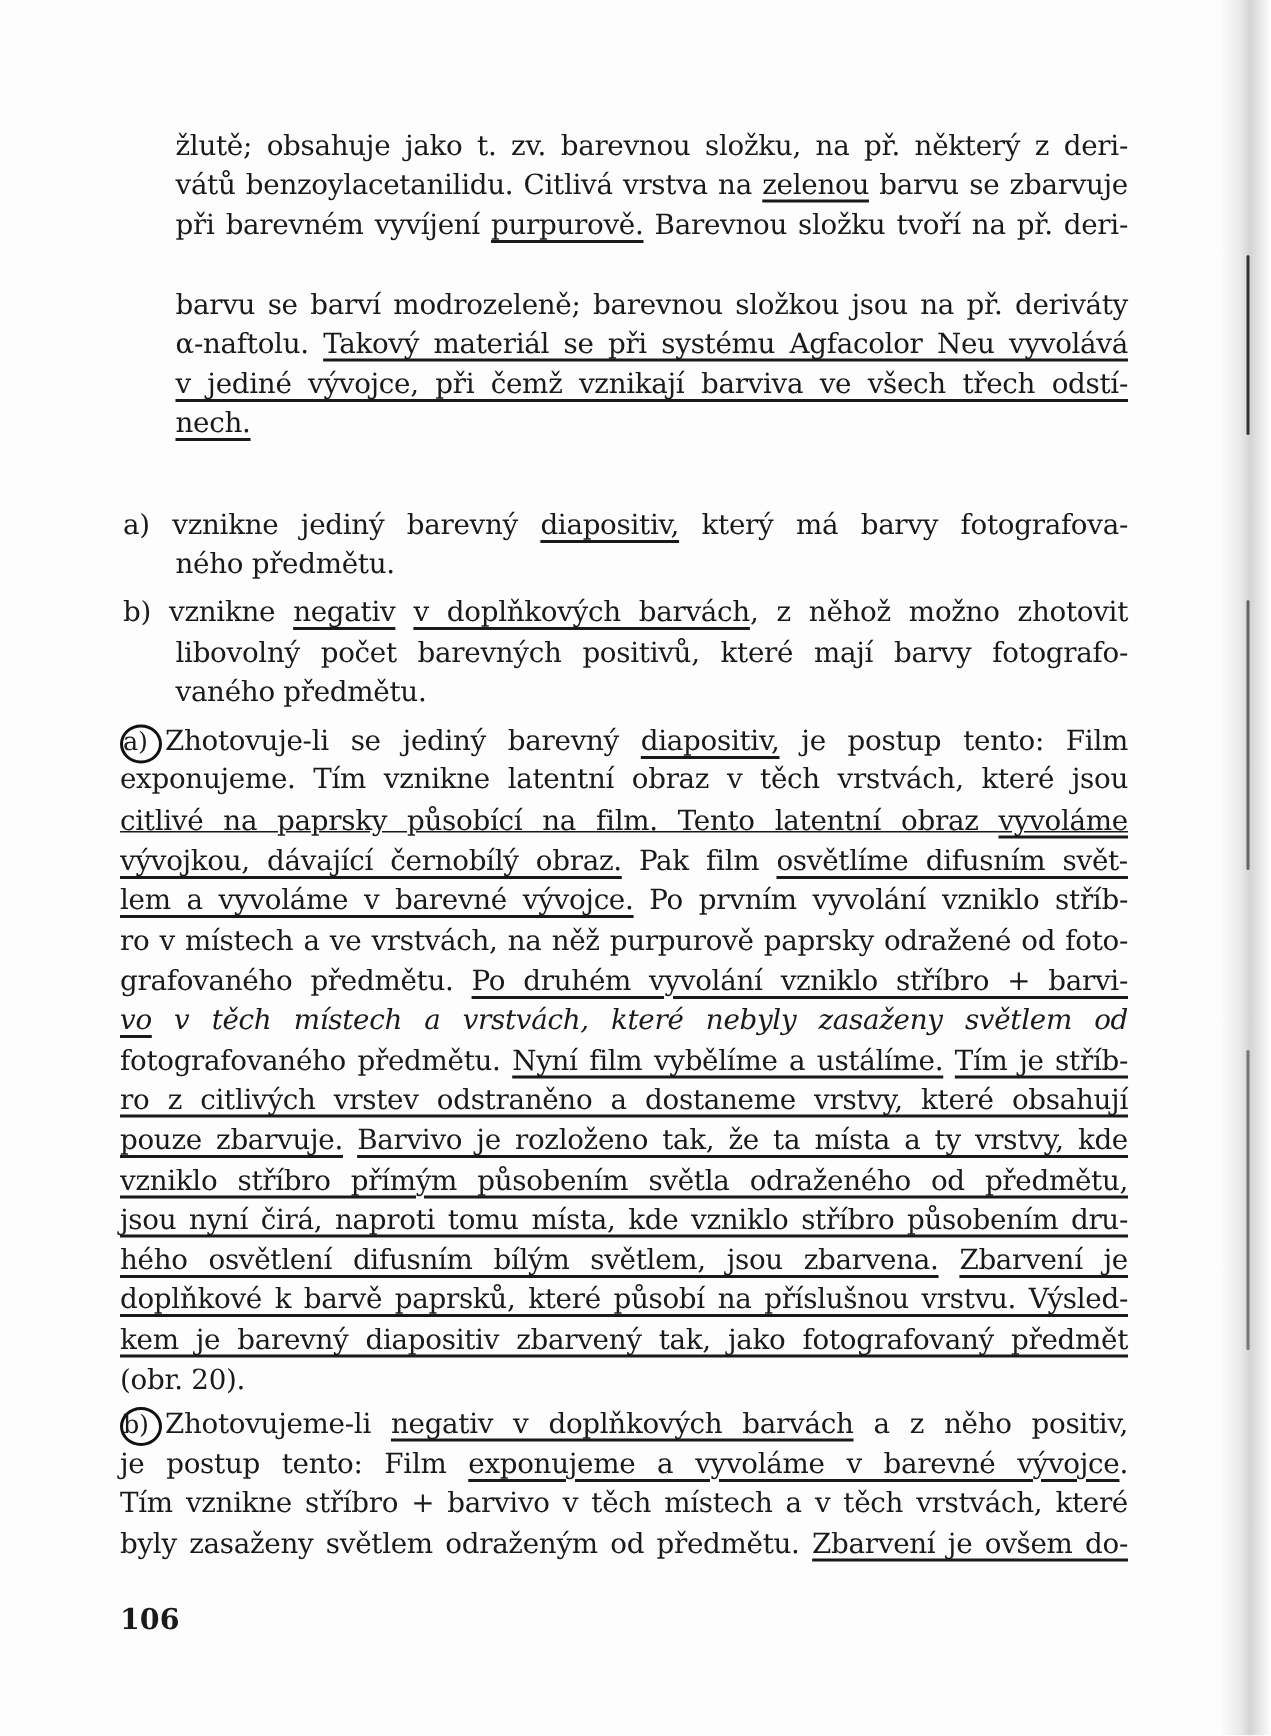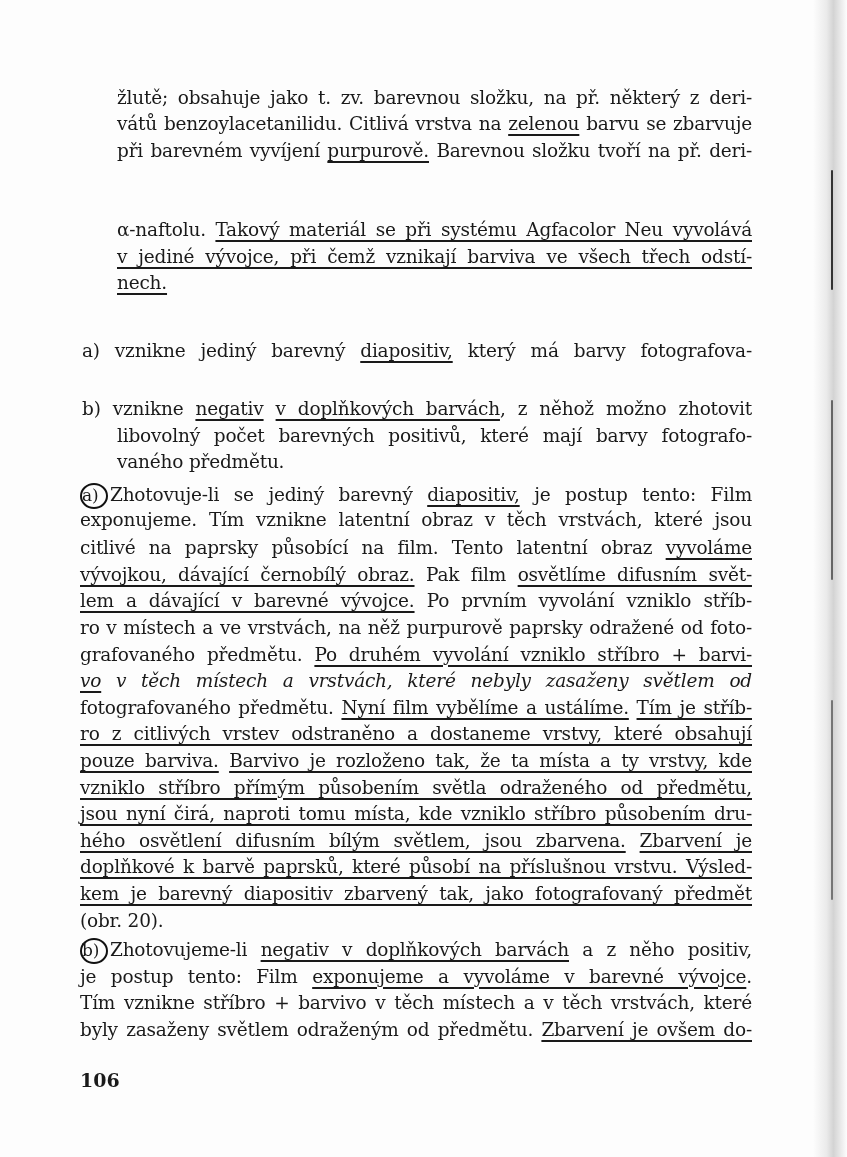--- a/index.html
+++ b/index.html
@@ -24,49 +24,51 @@
 </head>
 <body>
 
 <div class="page">
 
   <div class="line indent-118" style="top:85px">žlutě; obsahuje jako t. zv. barevnou složku, na př. některý z deri-</div>
   <div class="line indent-118" style="top:111px">
     <span id="l2">vátů benzoylacetanilidu. Citlivá vrstva na <span class="u">zelenou</span> barvu se zbarvuje</span>
   </div>
   <div class="line indent-118" style="top:138px"><span id="l3">při barevném vyvíjení <span class="u">purpurově.</span> Barevnou složku tvoří na př. deri-</span></div>
+  <div class="line indent-118" style="top:191px">barvu se barví modrozeleně; barevnou složkou jsou na př. deriváty</div>
   <div class="line indent-118" style="top:217px"><span id="l6">α-naftolu. <span class="u">Takový materiál se při systému Agfacolor Neu vyvolává</span></span></div>
   <div class="line indent-118" style="top:244px"><span class="u">v jediné vývojce, při čemž vznikají barviva ve všech třech odstí-</span></div>
   <div class="line indent-118 last" style="top:270px"><span class="u">nech.</span></div>
 
 
   <div class="line item" style="top:338px">
     <span>a)</span>
     vznikne jediný barevný <span class="u">diapositiv,</span> který má barvy fotografova-
   </div>
+  <div class="line item-cont last" style="top:364px">ného předmětu.</div>
 
   <div class="line item" style="top:396px">
     <span>b)</span>
     vznikne <span class="u">negativ</span> <span class="u">v doplňkových barvách</span>, z něhož možno zhotovit
   </div>
   <div class="line item-cont" style="top:423px">libovolný počet barevných positivů, které mají barvy fotografo-</div>
   <div class="line item-cont last" style="top:449px">vaného předmětu.</div>
 
   <div id="secA">
       <div class="line" style="top: 482px;"><span class="circled">a)</span>Zhotovuje-li se jediný barevný <span class="u">diapositiv,</span> je postup tento: Film</div>
       <div class="line" style="top: 507px;">exponujeme. Tím vznikne latentní obraz v těch vrstvách, které jsou</div>
-      <div class="line" style="top: 535.2px;">citlivé na paprsky působící na film. Tento latentní obraz <span class="u">vyvoláme</span></div>
+      <div class="line" style="top: 535.2px; text-decoration: underline;">citlivé na paprsky působící na film. Tento latentní obraz <span class="u">vyvoláme</span></div>
       <div class="line" style="top: 561.8px;"><span class="u">vývojkou, dávající černobílý obraz.</span> Pak film <span class="u">osvětlíme difusním svět-</span></div>
-      <div class="line" style="top: 588.4px;"><span class="u">lem a dávající v barevné vývojce.</span> Po prvním vyvolání vzniklo stříb-</div>
+      <div class="line" style="top: 588.4px;"><span class="u">lem a vyvoláme v barevné vývojce.</span> Po prvním vyvolání vzniklo stříb-</div>
       <div class="line" style="top: 615px;">ro v místech a ve vrstvách, na něž purpurově paprsky odražené od foto-</div>
       <div class="line" style="top: 641.6px;">grafovaného předmětu. <span class="u">Po druhém vyvolání vzniklo stříbro + barvi-</span></div>
       <div class="line" style="top: 668.2px; font-style: italic;"><span class="u">vo</span> v těch místech a vrstvách, které nebyly zasaženy světlem od</div>
       <div class="line" style="top: 694.8px;">fotografovaného předmětu. <span class="u">Nyní film vybělíme a ustálíme.</span> <span class="u">Tím je stříb-</span></div>
       <div class="line" style="top: 721.4px;"><span class="u">ro z citlivých vrstev odstraněno a dostaneme vrstvy, které obsahují</span></div>
-      <div class="line" style="top: 748px;"><span class="u">pouze barviva.</span> <span class="u">Barvivo je rozloženo tak, že ta místa a ty vrstvy, kde</span></div>
+      <div class="line" style="top: 748px;"><span class="u">pouze zbarvuje.</span> <span class="u">Barvivo je rozloženo tak, že ta místa a ty vrstvy, kde</span></div>
       <div class="line" style="top: 774.6px;"><span class="u">vzniklo stříbro přímým působením světla odraženého od předmětu,</span></div>
       <div class="line" style="top: 801.2px;"><span class="u">jsou nyní čirá, naproti tomu místa, kde vzniklo stříbro působením dru-</span></div>
       <div class="line" style="top: 827.8px;"><span class="u">hého osvětlení difusním bílým světlem, jsou zbarvena.</span> <span class="u">Zbarvení je</span></div>
       <div class="line" style="top: 854.4px;"><span class="u">doplňkové k barvě paprsků, které působí na příslušnou vrstvu. Výsled-</span></div>
       <div class="line" style="top: 881px;"><span class="u">kem je barevný diapositiv zbarvený tak, jako fotografovaný předmět</span></div>
       <div class="line last" style="top: 907.6px;">(obr. 20).</div>
     </div>
 
   <div id="secB">
       <div class="line" style="top: 937px;"><span class="circled">b)</span>Zhotovujeme-li <span class="u">negativ v doplňkových barvách</span> a z něho positiv,</div>

